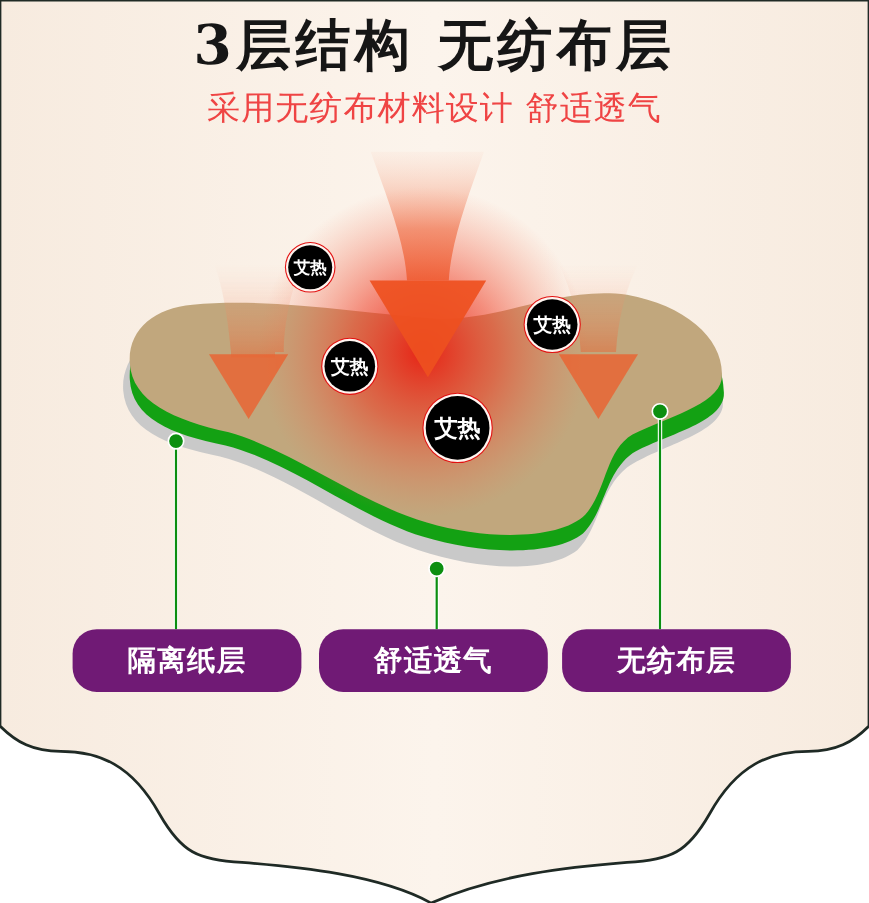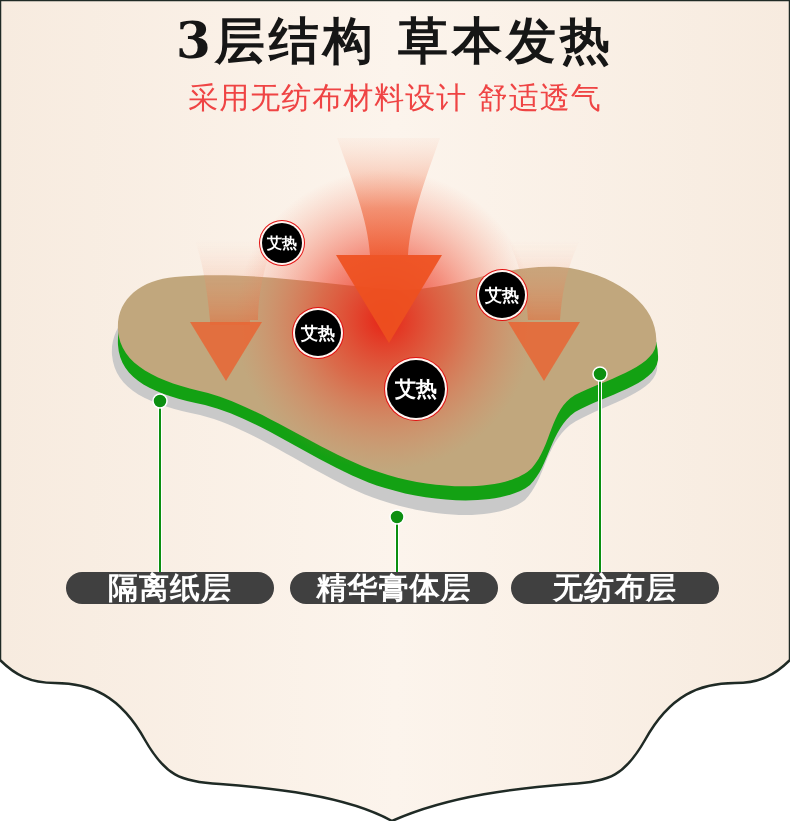--- a/index.html
+++ b/index.html
@@ -1,21 +1,21 @@
 <!DOCTYPE html>
 <html><head>
 <meta charset="utf-8">
 <style>
   html, body { margin:0; padding:0; background:#ffffff; }
   body { width:790px; height:821px; position:relative; overflow:hidden; font-family:"DejaVu Serif", serif; }
   .bg-svg { position:absolute; left:0; top:0; }
   .title { position:absolute; left:0; top:8px; width:790px; text-align:center; font-size:50px; font-weight:bold; color:#161616; letter-spacing:4px; font-family:"DejaVu Serif", serif; }
   .subtitle { position:absolute; left:0; top:78px; width:790px; text-align:center; font-size:30px; color:#ef4444; letter-spacing:1px; font-family:"DejaVu Sans", sans-serif; }
   .badge { position:absolute; border-radius:50%; background:#000000; box-shadow:0 0 0 2px #fff4ef, 0 0 0 3px #e21010; color:#fff; display:flex; align-items:center; justify-content:center; font-weight:bold; font-family:"DejaVu Serif", serif; }
-  .pill { position:absolute; top:572px; height:32px; border-radius:22px; background:#404040; color:#fff; display:flex; align-items:center; justify-content:center; font-size:30px; font-weight:bold; letter-spacing:1px; font-family:"DejaVu Serif", serif; }
+  .pill { position:absolute; top:572px; height:57px; border-radius:22px; background:#701a75; color:#fff; display:flex; align-items:center; justify-content:center; font-size:26px; font-weight:bold; letter-spacing:1px; font-family:"DejaVu Serif", serif; }
 </style>
 </head>
 <body>
 
 <svg class="bg-svg" width="790" height="821" viewBox="0 0 790 821">
   <defs>
     <linearGradient id="bgGrad" x1="0" y1="0" x2="1" y2="0">
       <stop offset="0" stop-color="#f7ebdf"></stop>
       <stop offset="0.5" stop-color="#fcf4ec"></stop>
       <stop offset="1" stop-color="#f7ebdf"></stop>
@@ -74,23 +74,23 @@
     <line x1="397" y1="517" x2="397" y2="572" stroke="#0c8f10" stroke-width="2"></line>
     <circle cx="397" cy="517" r="7" fill="#0c8f10" stroke="#ffffff" stroke-width="1.5"></circle>
   </g>
   <g>
     <line x1="600" y1="374" x2="600" y2="572" stroke="#ffffff" stroke-width="4"></line>
     <line x1="600" y1="374" x2="600" y2="572" stroke="#0c8f10" stroke-width="2"></line>
     <circle cx="600" cy="374" r="7" fill="#0c8f10" stroke="#ffffff" stroke-width="1.5"></circle>
   </g>
 </svg>
 
-<div class="title">3层结构 草本发热</div>
+<div class="title">3层结构 无纺布层</div>
 <div class="subtitle">采用无纺布材料设计 舒适透气</div>
 
 <div class="badge" style="left:262px;top:223px;width:40px;height:40px;font-size:15px;">艾热</div>
 <div class="badge" style="left:295px;top:310px;width:46px;height:46px;font-size:17px;">艾热</div>
 <div class="badge" style="left:387px;top:360px;width:58px;height:58px;font-size:21px;">艾热</div>
 <div class="badge" style="left:479px;top:272px;width:46px;height:46px;font-size:17px;">艾热</div>
 
 <div class="pill" style="left:66px;width:208px;">隔离纸层</div>
-<div class="pill" style="left:290px;width:208px;">精华膏体层</div>
+<div class="pill" style="left:290px;width:208px;">舒适透气</div>
 <div class="pill" style="left:511px;width:208px;">无纺布层</div>
 
 </body></html>

